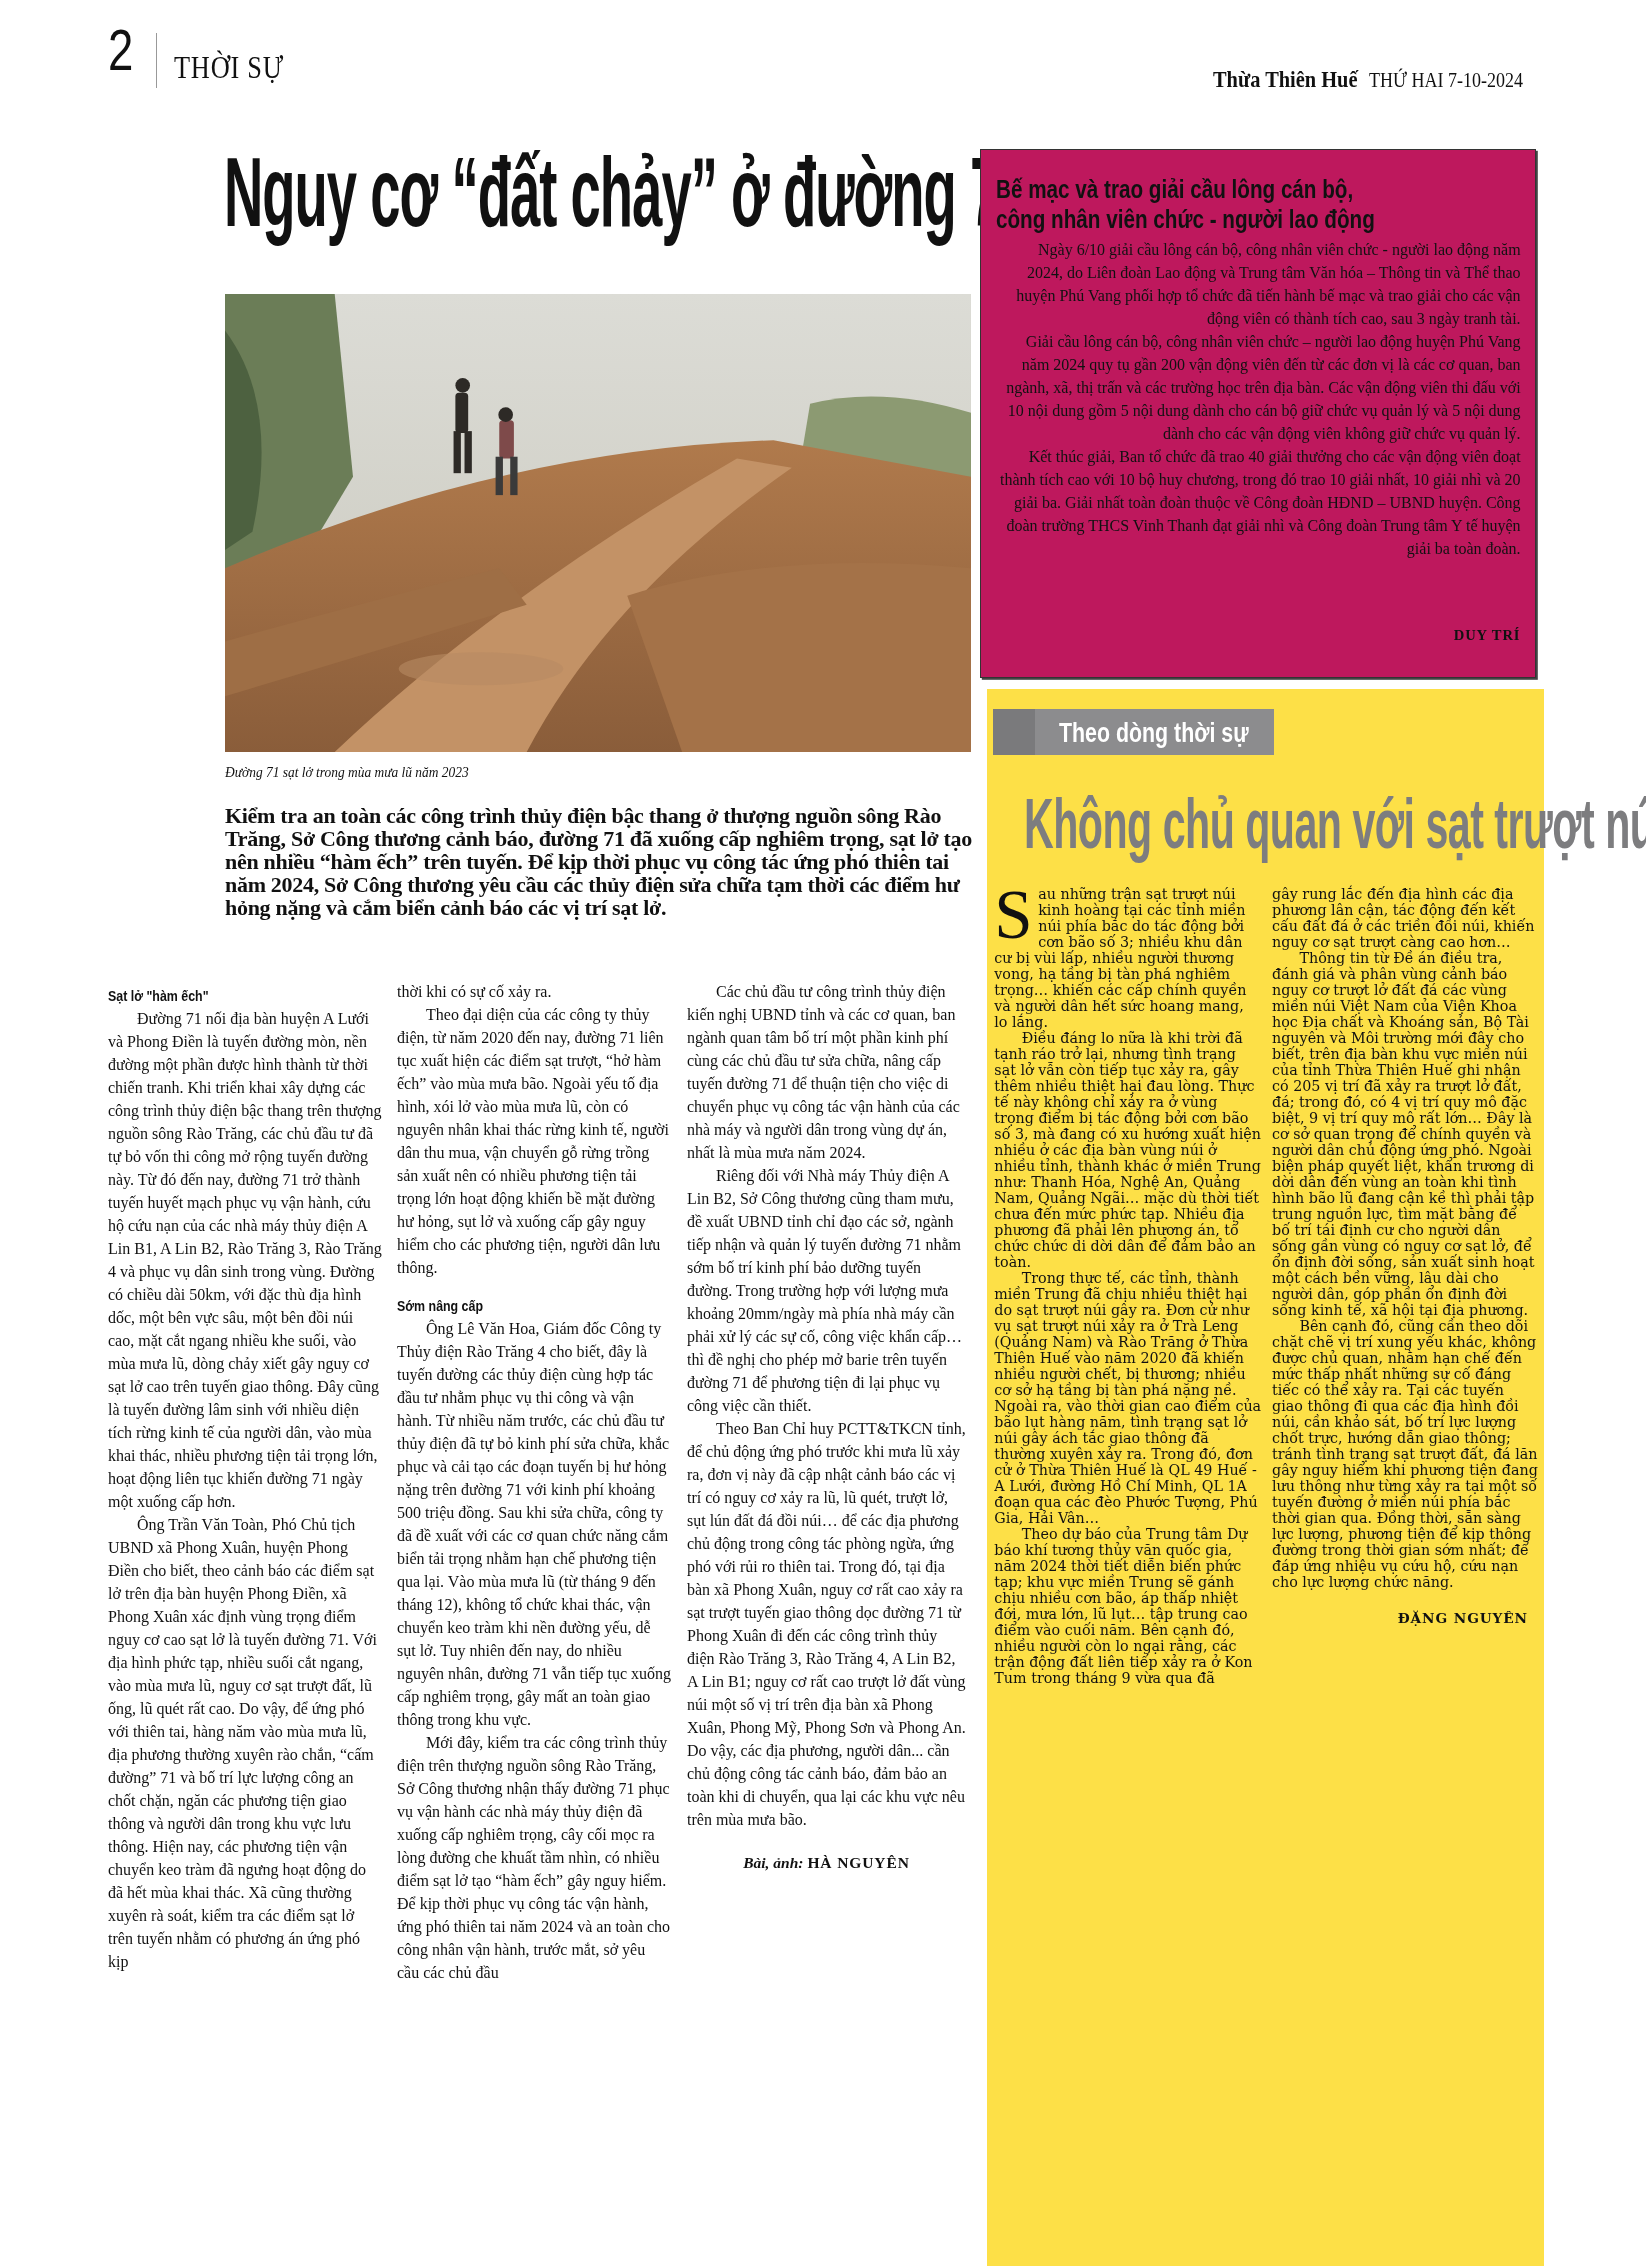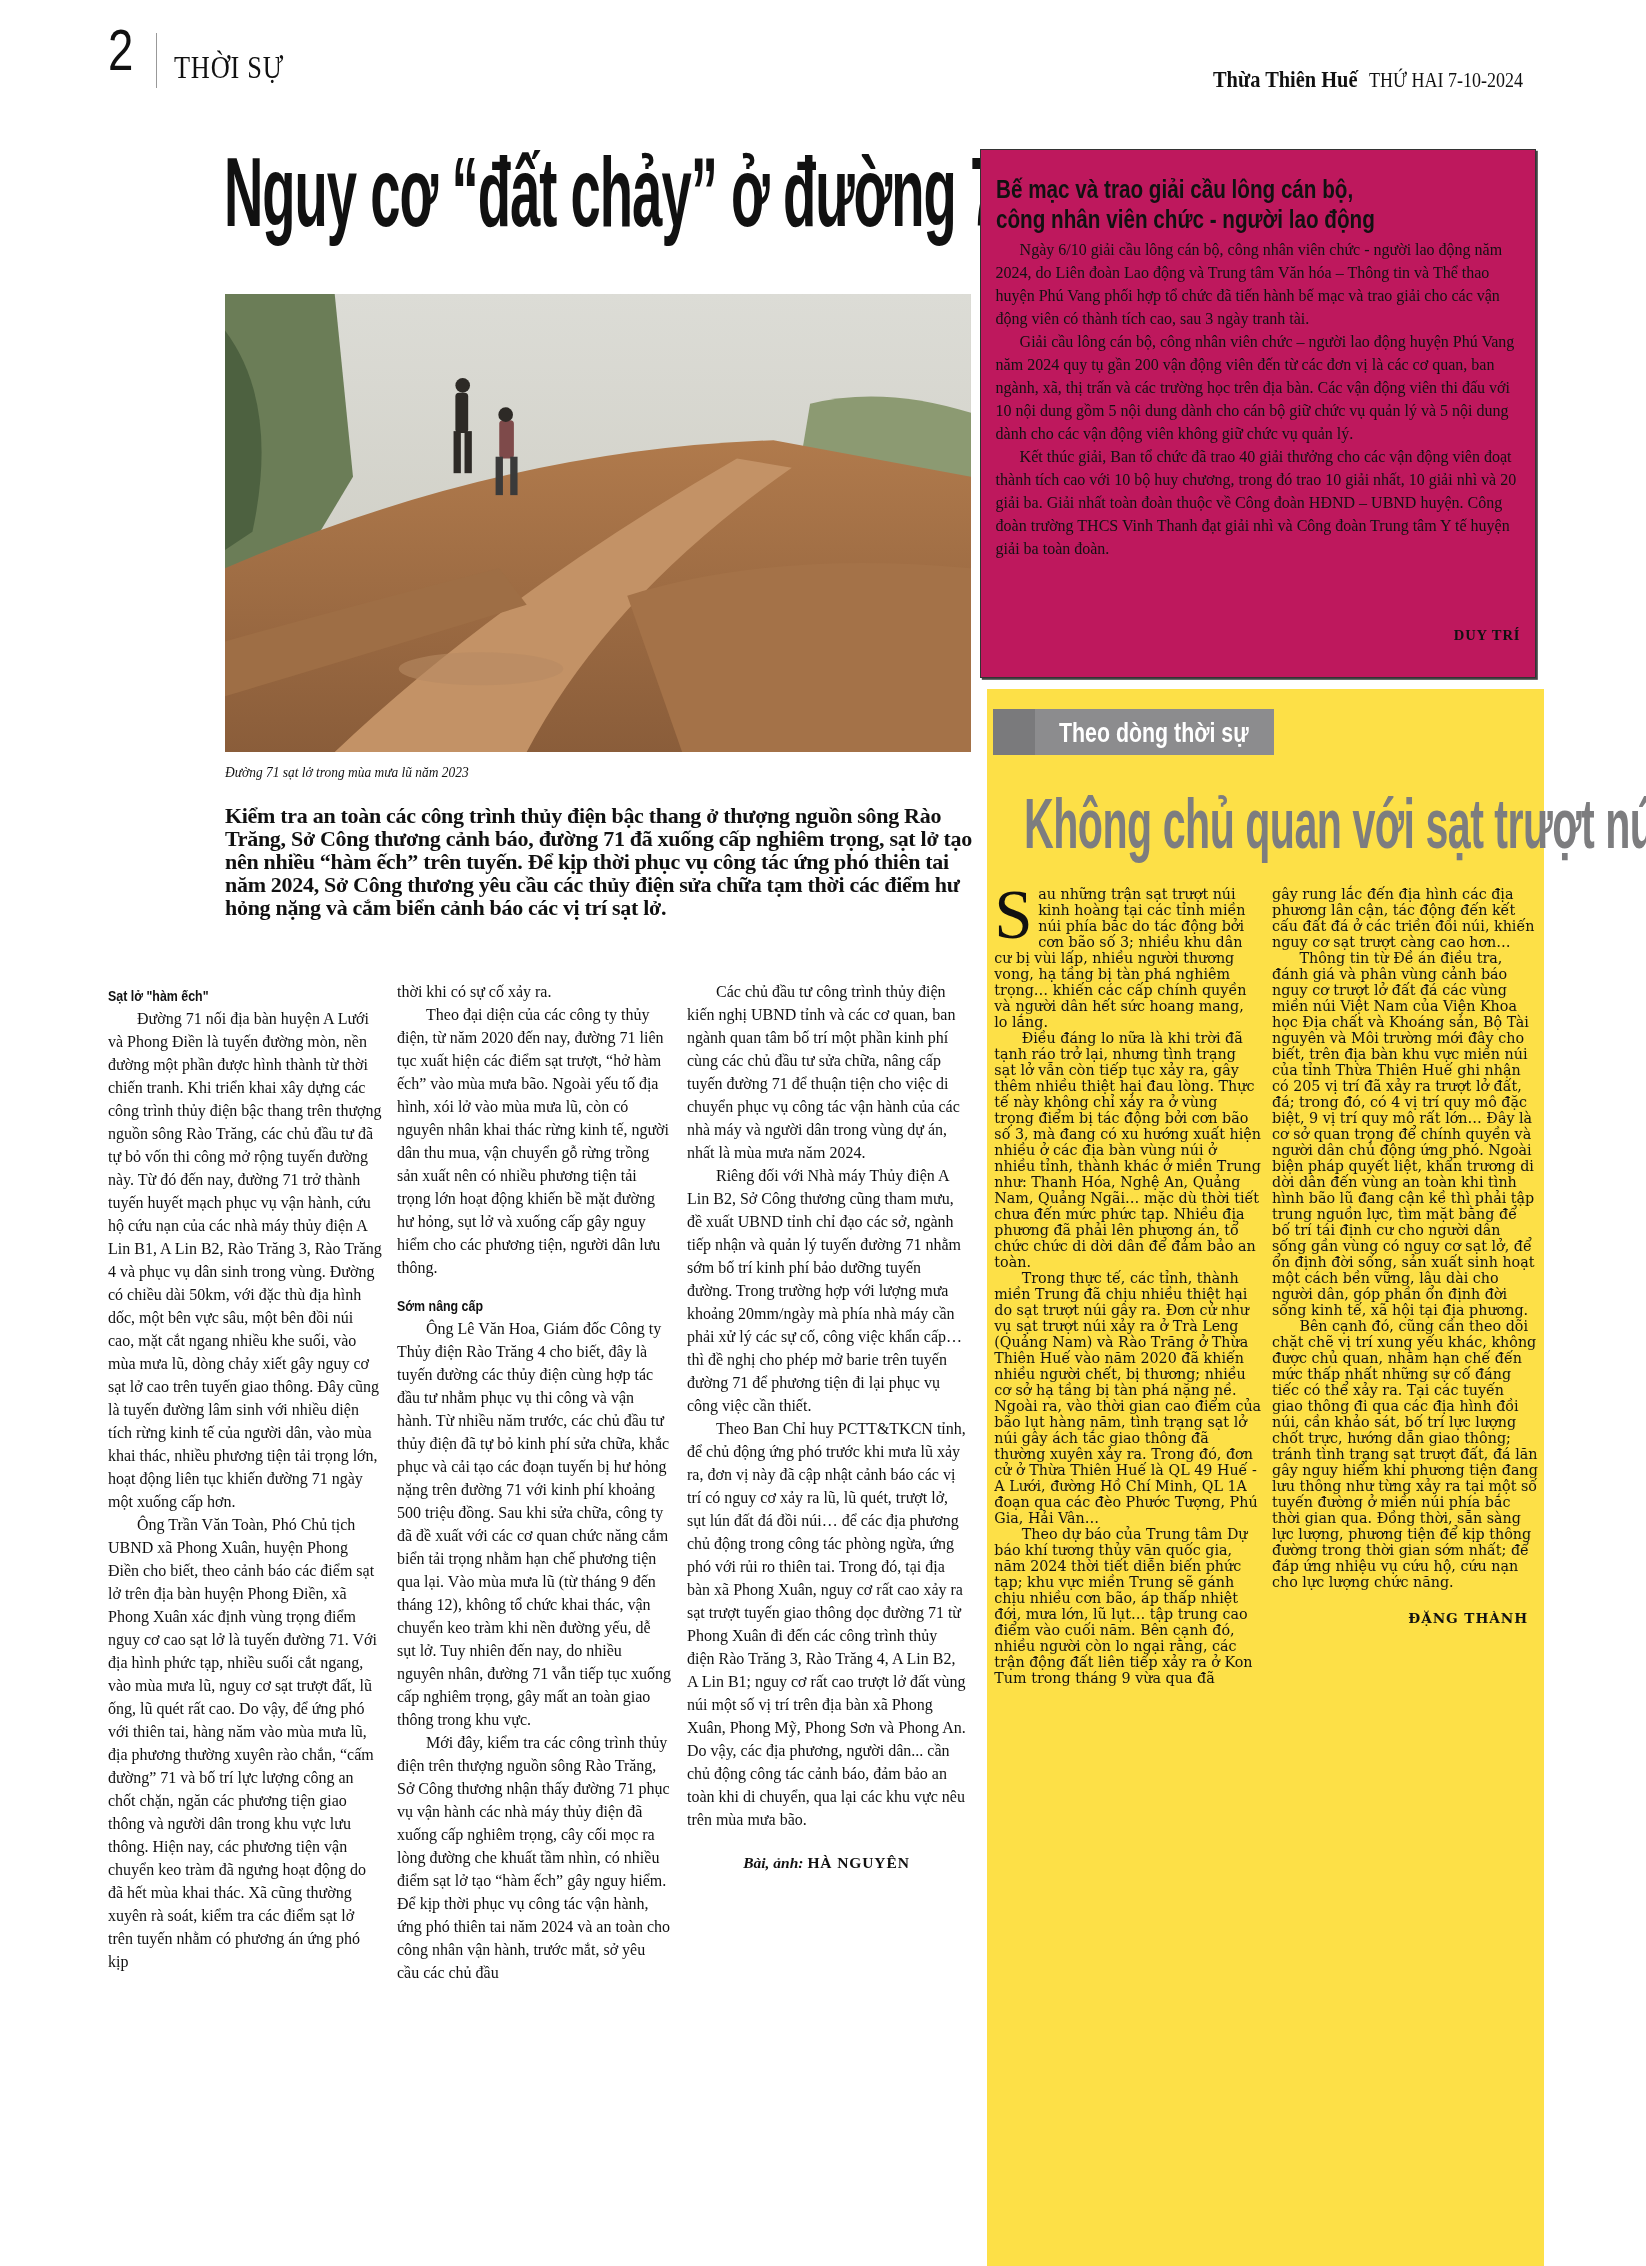--- a/index.html
+++ b/index.html
@@ -32,21 +32,21 @@
   .col1 { left:108px; top:985px; width:274px; }
   .col2 { left:397px; top:980px; width:274px; }
   .col3 { left:687px; top:980px; width:279px; }
   .byline { text-align:center; font-size:15.5px; margin-top:20px; }
   .byline i { font-weight:700; }
   .byline b { letter-spacing:0.9px; }
 
   
   .box { left:980px; top:149px; width:554px; height:527px; border:0.9px solid #333; box-shadow:1.8px 1.8px 0 #444; background:#be185d; }
   .box-title { position:absolute; left:14.6px; top:24px; font-family:"Liberation Sans","DejaVu Sans",sans-serif; font-weight:700; font-size:26.5px; line-height:30px; transform:scaleX(0.78); transform-origin:left; white-space:nowrap; }
-  .box-body { position:absolute; left:14.6px; top:88px; width:525px; font-size:16px; line-height:23px; }
+  .box-body { position:absolute; left:14.6px; top:88px; width:525px; font-size:16px; line-height:23px;text-align:right; }
   .box-body p { margin:0; text-indent:24px; }
   .box-byline { position:absolute; right:14.6px; top:477px; font-size:14.6px; font-weight:700; letter-spacing:0.9px;font-family:Liberation Serif, serif; }
 
   
   .feature { left:987px; top:689px; width:557px; height:1870px; background:#fde047; }
   .tag-bar { position:absolute; left:5.5px; top:20px; width:281px; height:46px; background:#8c8c8e; }
   .tag-bar .stub { position:absolute; left:0; top:0; width:42px; height:46px; background:#7a7a7c; }
   .tag-text { position:absolute; left:66px; top:5.5px; color:#fff; font-family:"Liberation Sans","DejaVu Sans",sans-serif; font-weight:700; font-size:27.4px; line-height:35px; transform:scaleX(0.78); transform-origin:left; white-space:nowrap; }
   .feature-title { position:absolute; left:37px; top:91px; color:#7d7d7f; font-family:"Liberation Sans","DejaVu Sans",sans-serif; font-weight:700; font-size:71px; line-height:88px; transform:scaleX(0.58); transform-origin:left; white-space:nowrap; letter-spacing:-0.9px; }
   .fcol { position:absolute; top:197px; width:267px; font-family:"DejaVu Serif","Liberation Serif",serif; font-size:14.3px; line-height:16px; }
@@ -153,16 +153,16 @@
   <div class="fcol fcol1">
     <p class="noindent"><span class="dropcap">S</span><span>au những trận sạt trượt núi kinh hoàng tại các tỉnh miền núi phía bắc do tác động bởi cơn bão số 3; nhiều khu dân cư bị vùi lấp, nhiều người thương vong, hạ tầng bị tàn phá nghiêm trọng… khiến các cấp chính quyền và người dân hết sức hoang mang, lo lắng.</span></p>
     <p>Điều đáng lo nữa là khi trời đã tạnh ráo trở lại, nhưng tình trạng sạt lở vẫn còn tiếp tục xảy ra, gây thêm nhiều thiệt hại đau lòng. Thực tế này không chỉ xảy ra ở vùng trọng điểm bị tác động bởi cơn bão số 3, mà đang có xu hướng xuất hiện nhiều ở các địa bàn vùng núi ở nhiều tỉnh, thành khác ở miền Trung như: Thanh Hóa, Nghệ An, Quảng Nam, Quảng Ngãi… mặc dù thời tiết chưa đến mức phức tạp. Nhiều địa phương đã phải lên phương án, tổ chức chức di dời dân để đảm bảo an toàn.</p>
     <p>Trong thực tế, các tỉnh, thành miền Trung đã chịu nhiều thiệt hại do sạt trượt núi gây ra. Đơn cử như vụ sạt trượt núi xảy ra ở Trà Leng (Quảng Nam) và Rào Trăng ở Thừa Thiên Huế vào năm 2020 đã khiến nhiều người chết, bị thương; nhiều cơ sở hạ tầng bị tàn phá nặng nề. Ngoài ra, vào thời gian cao điểm của bão lụt hàng năm, tình trạng sạt lở núi gây ách tắc giao thông đã thường xuyên xảy ra. Trong đó, đơn cử ở Thừa Thiên Huế là QL 49 Huế - A Lưới, đường Hồ Chí Minh, QL 1A đoạn qua các đèo Phước Tượng, Phú Gia, Hải Vân…</p>
     <p>Theo dự báo của Trung tâm Dự báo khí tương thủy văn quốc gia, năm 2024 thời tiết diễn biến phức tạp; khu vực miền Trung sẽ gánh chịu nhiều cơn bão, áp thấp nhiệt đới, mưa lớn, lũ lụt… tập trung cao điểm vào cuối năm. Bên cạnh đó, nhiều người còn lo ngại rằng, các trận động đất liên tiếp xảy ra ở Kon Tum trong tháng 9 vừa qua đã</p>
   </div>
   <div class="fcol fcol2">
     <p class="noindent">gây rung lắc đến địa hình các địa phương lân cận, tác động đến kết cấu đất đá ở các triền đồi núi, khiến nguy cơ sạt trượt càng cao hơn…</p>
     <p>Thông tin từ Đề án điều tra, đánh giá và phân vùng cảnh báo nguy cơ trượt lở đất đá các vùng miền núi Việt Nam của Viện Khoa học Địa chất và Khoáng sản, Bộ Tài nguyên và Môi trường mới đây cho biết, trên địa bàn khu vực miền núi của tỉnh Thừa Thiên Huế ghi nhận có 205 vị trí đã xảy ra trượt lở đất, đá; trong đó, có 4 vị trí quy mô đặc biệt, 9 vị trí quy mô rất lớn… Đây là cơ sở quan trọng để chính quyền và người dân chủ động ứng phó. Ngoài biện pháp quyết liệt, khẩn trương di dời dân đến vùng an toàn khi tình hình bão lũ đang cận kề thì phải tập trung nguồn lực, tìm mặt bằng để bố trí tái định cư cho người dân sống gần vùng có nguy cơ sạt lở, để ổn định đời sống, sản xuất sinh hoạt một cách bền vững, lâu dài cho người dân, góp phần ổn định đời sống kinh tế, xã hội tại địa phương.</p>
     <p>Bên cạnh đó, cũng cần theo dõi chặt chẽ vị trí xung yếu khác, không được chủ quan, nhằm hạn chế đến mức thấp nhất những sự cố đáng tiếc có thể xảy ra. Tại các tuyến giao thông đi qua các địa hình đồi núi, cần khảo sát, bố trí lực lượng chốt trực, hướng dẫn giao thông; tránh tình trạng sạt trượt đất, đá lăn gây nguy hiểm khi phương tiện đang lưu thông như từng xảy ra tại một số tuyến đường ở miền núi phía bắc thời gian qua. Đồng thời, sẵn sàng lực lượng, phương tiện để kịp thông đường trong thời gian sớm nhất; để đáp ứng nhiệu vụ cứu hộ, cứu nạn cho lực lượng chức năng.</p>
-    <div class="f-byline">ĐẶNG THÀNH</div>
+    <div class="f-byline">ĐẶNG NGUYÊN</div>
   </div>
 </div>
 
 
 </body></html>

